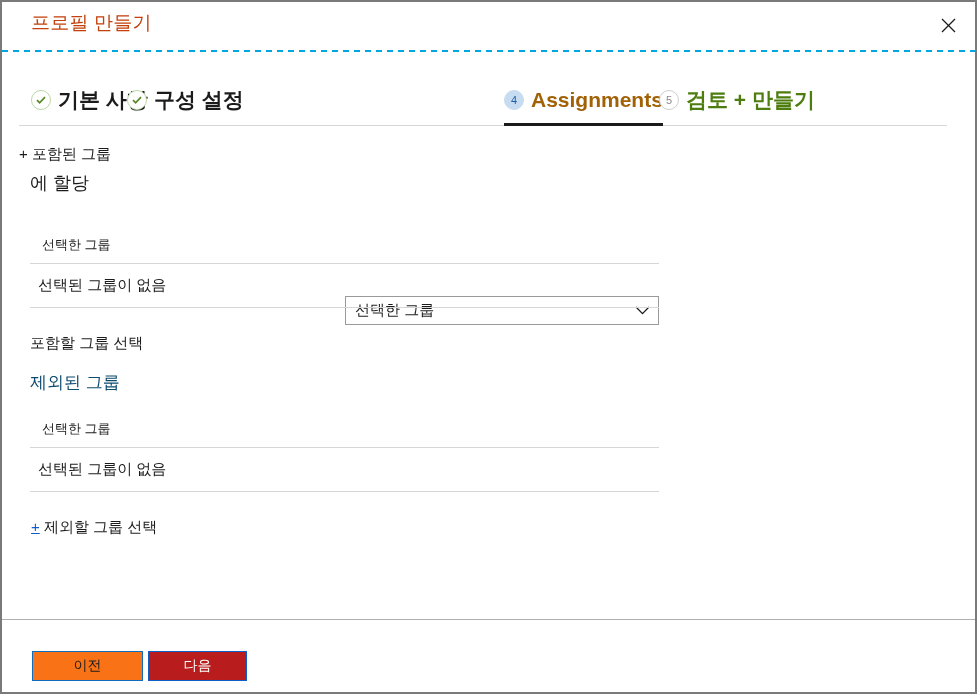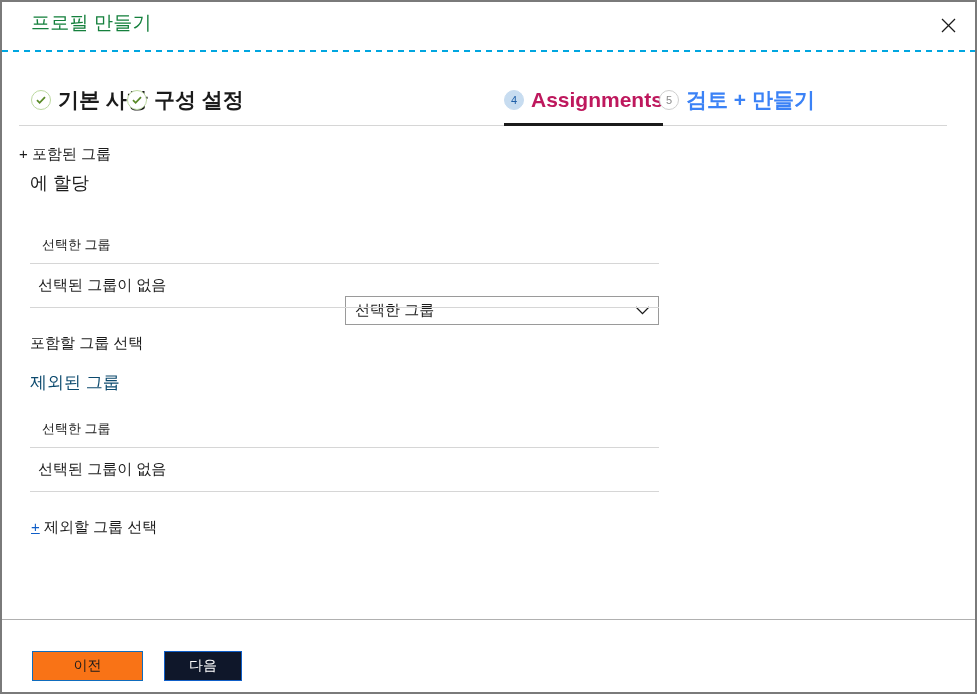--- a/index.html
+++ b/index.html
@@ -26,21 +26,21 @@
     position: absolute;
     left: 0; top: 0;
     width: 973px;
     height: 47px;
   }
   .title-text {
     position: absolute;
     left: 29px;
     top: 8px;
     font-size: 19px;
-    color: #15803d;
+    color: #c2410c;
     letter-spacing: 0.2px;
     white-space: nowrap;
   }
   .close-btn {
     position: absolute;
     right: 8px;
     top: 4px;
     width: 38px;
     height: 38px;
     display: flex;
@@ -90,22 +90,22 @@
     box-sizing: border-box;
     cursor: pointer;
     white-space: nowrap;
   }
   .step-label {
     font-size: 21px;
     color: #1b1b1b;
     line-height: 22px;
     font-weight: bold;
   }
-  .step.active .step-label { color: #be185d; }
-  .step.pending .step-label { color: #3b82f6; }
+  .step.active .step-label { color: #a16207; }
+  .step.pending .step-label { color: #4d7c0f; }
   .step-active-underline {
     position: absolute;
     left: 0;
     bottom: 0;
     height: 3px;
     width: 100%;
     background: #1b1b1b;
   }
   .badge {
     width: 20px;
@@ -247,23 +247,23 @@
     padding: 0;
   }
   .btn-secondary {
     left: 30px;
     width: 111px;
     background: #f97316;
     border: 1px solid #0f6cbd;
     color: #1b1b1b;
   }
   .btn-primary {
-    left: 162px;
-    width: 78px;
-    background: #0f172a;
+    left: 146px;
+    width: 99px;
+    background: #b91c1c;
     border: 1px solid #0f5ec8;
     color: #ffffff;
   }
 </style>
 </head>
 <body>
 
 <div id="app">
 
   <div class="titlebar">

